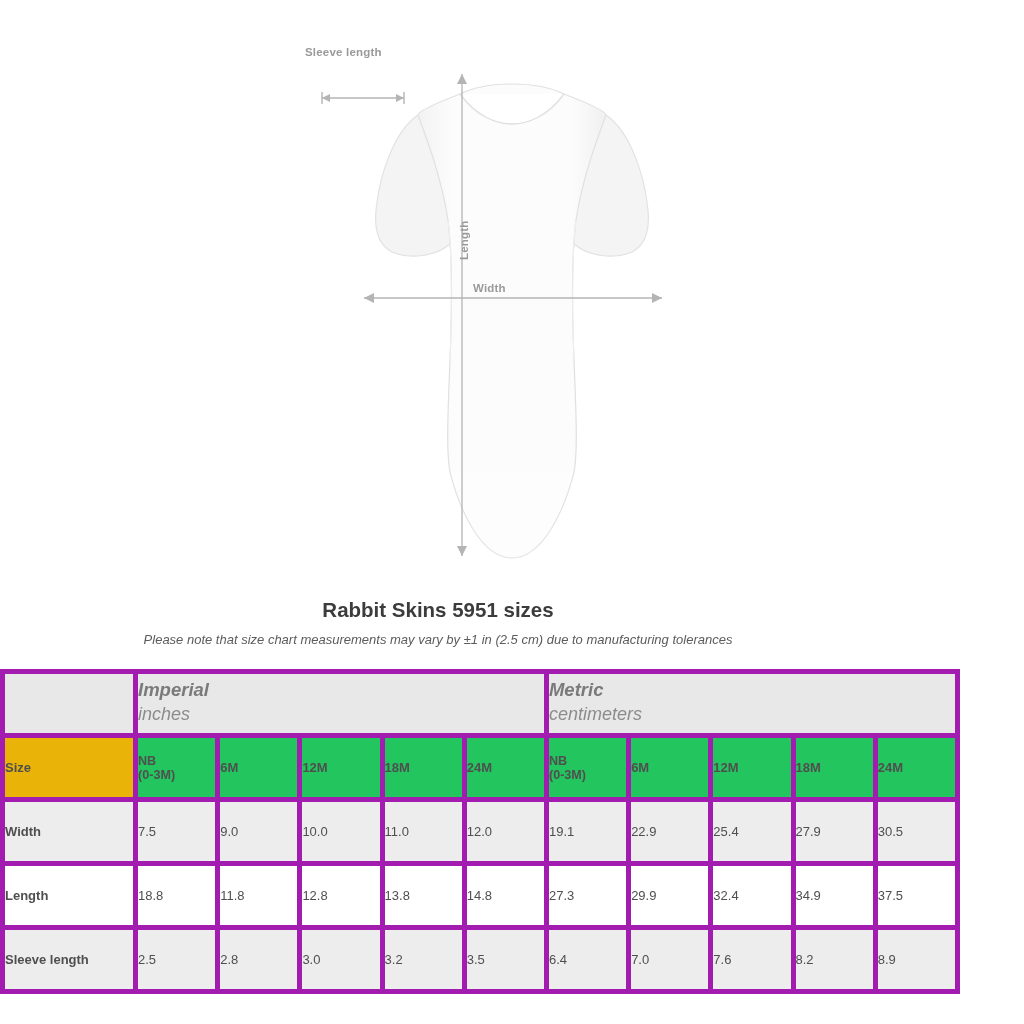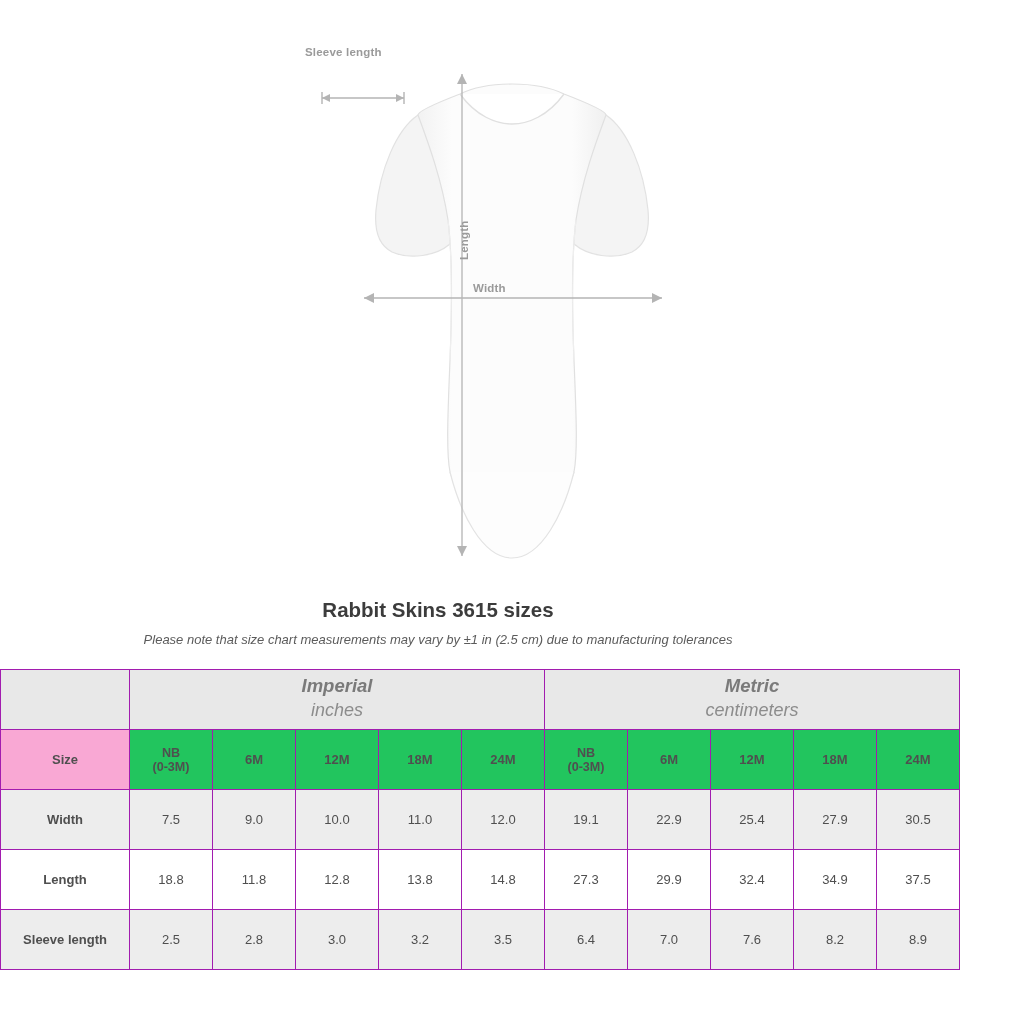--- a/index.html
+++ b/index.html
@@ -83,22 +83,21 @@
     margin: 22px auto 0 auto;
     width: 960px;
   }
   table.size-table {
     border-collapse: collapse;
     width: 100%;
     table-layout: fixed;
   }
   table.size-table td,
   table.size-table th {
-    border: 1px solid #a21caf;
-    text-align: center;
+    border: 5px solid #a21caf;
     vertical-align: middle;
     font-size: 13px;
     color: #4f4f4f;
     padding: 0;
     height: 59px;
   }
   
   .unit-cell {
     background: #e8e8e8;
     height: 90px;
@@ -122,21 +121,21 @@
 
   
   .hdr-row td {
     background: #22c55e;
     font-weight: bold;
     font-size: 12.6px;
     color: #4a4a4a;
     height: 62px;
   }
   .hdr-row td.rowlabel {
-    background: #f9a8d4;
+    background: #eab308;
   }
   .hdr-sub {
     display: block;
     font-weight: bold;
     font-size: 12.6px;
   }
 
   
   tr.row-shaded td { background: #ededed; }
   tr.row-plain td  { background: #ffffff; }
@@ -206,21 +205,21 @@
         <polygon points="362,238 352,233 352,243" fill="#b4b4b4"></polygon>
       </svg>
 
       <span class="anno-label label-sleeve" style="left:5px; top:-14px;">Sleeve length</span>
       <span class="anno-label label-width" style="left:173px; top:222px;">Width</span>
       <span class="anno-label label-length" style="left:158px; top:200px;">Length</span>
     </div>
   </div>
 
   <div class="title-block">
-    <h1 class="chart-title">Rabbit Skins 3615 sizes</h1>
+    <h1 class="chart-title">Rabbit Skins 5951 sizes</h1>
     <p class="chart-note">Please note that size chart measurements may vary by ±1 in (2.5 cm) due to manufacturing tolerances</p>
   </div>
 
   <div class="table-wrap">
     <table class="size-table">
       <tbody>
 
         <tr>
           <td class="corner-cell first-col"></td>
           <td class="unit-cell" colspan="5">

